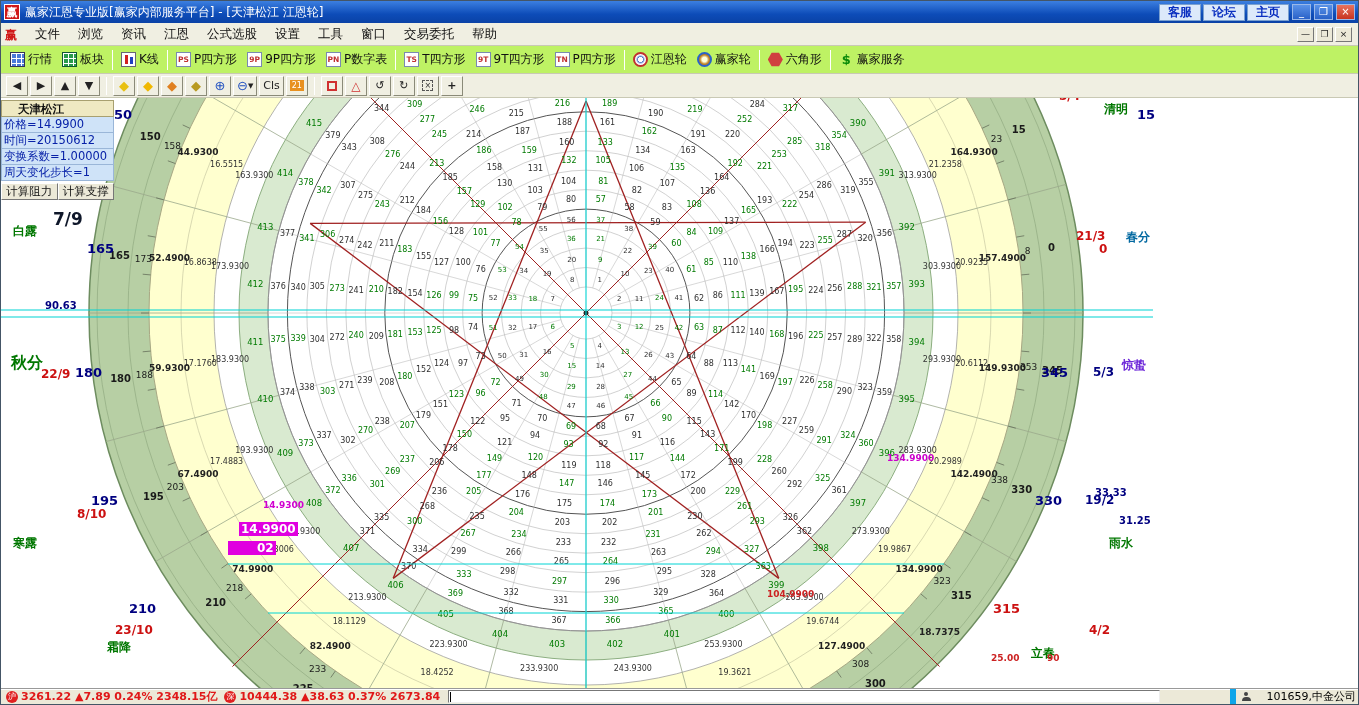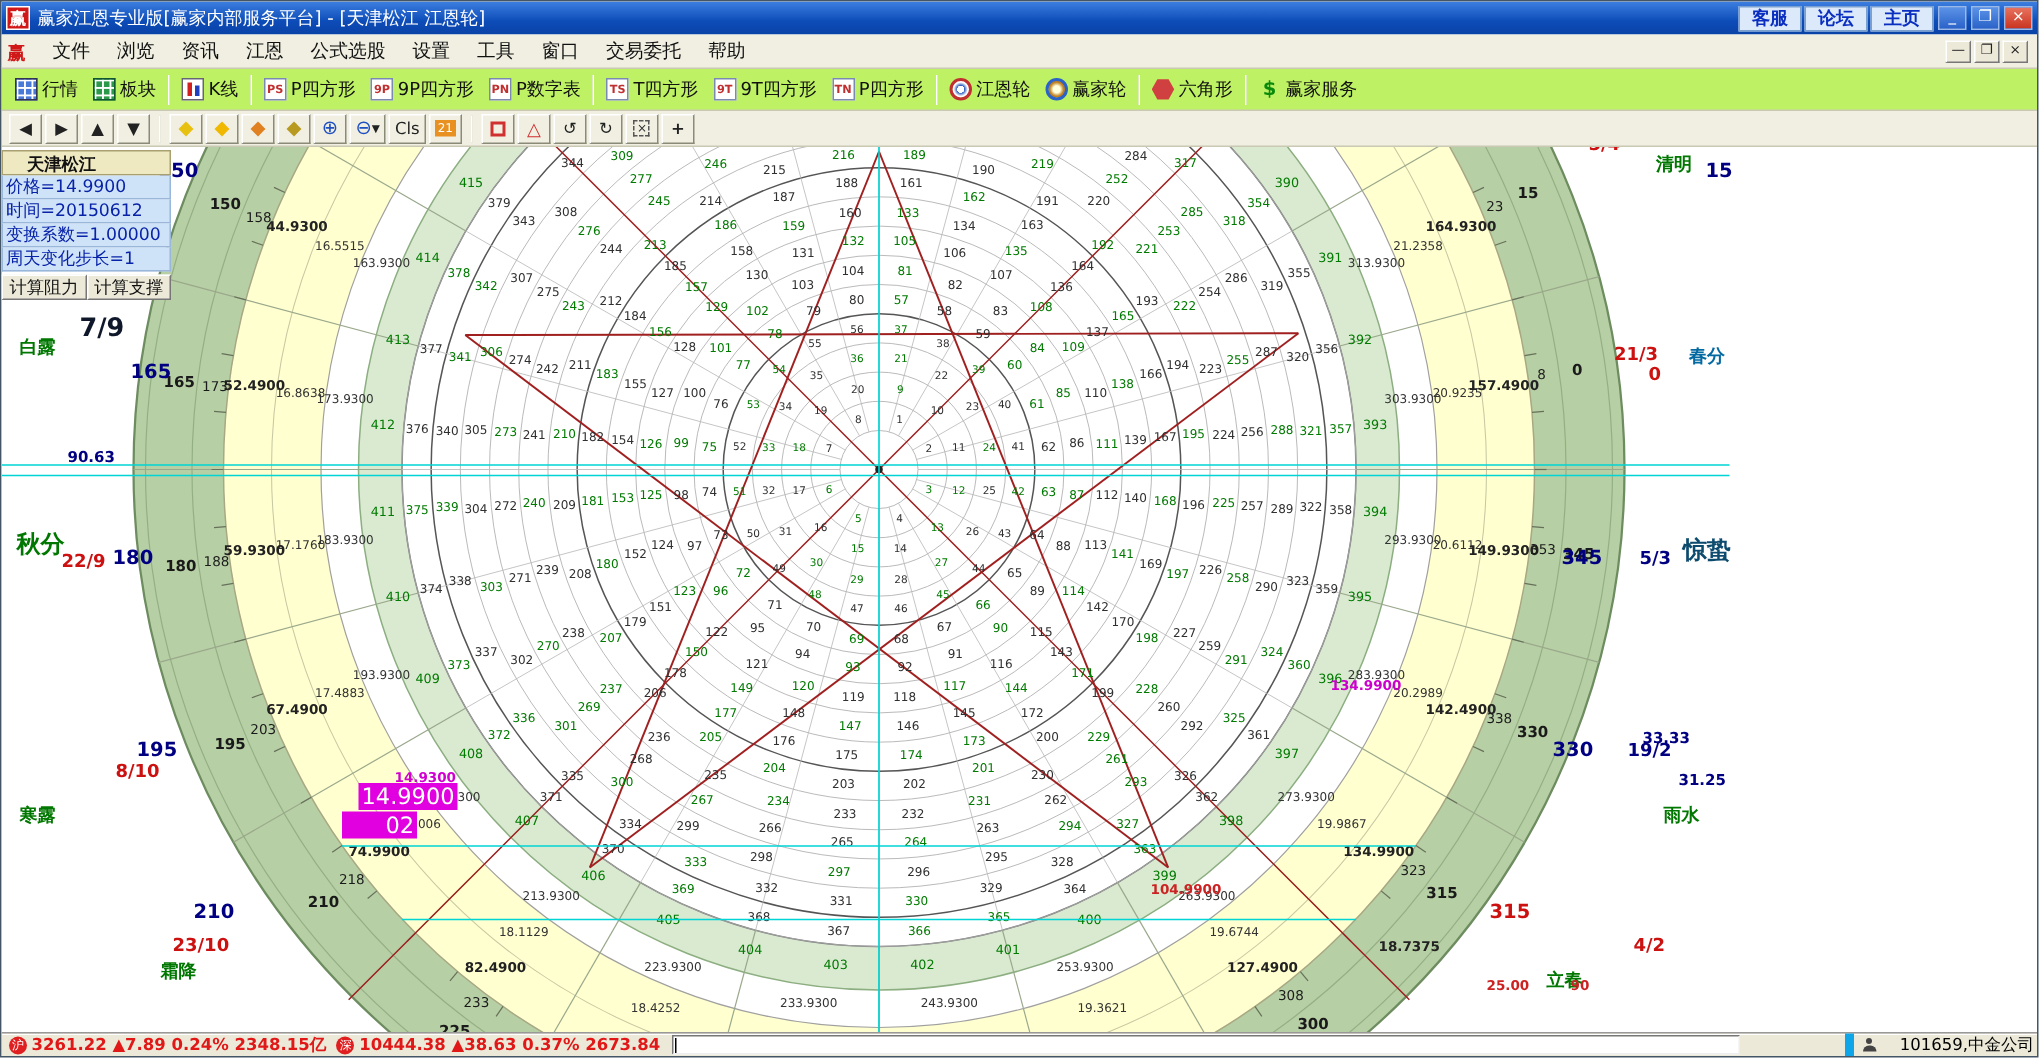--- a/index.html
+++ b/index.html
@@ -57,21 +57,21 @@
   .diam { font-size:13px; }
   .redshape { color:#d03030; font-size:12px; }
   .sqr { width:10px; height:10px; border:2px solid #d03030; }
   .dashbox { width:11px; height:11px; border:1px dashed #555; font-size:8px; line-height:9px; text-align:center; color:#333; }
 
   
   .chart { position:absolute; top:97px; left:0; right:0; bottom:16px; background:#fff; overflow:hidden; }
   .olabel { position:absolute; white-space:nowrap; font-weight:bold; }
   .hlabel { position:absolute; white-space:nowrap; font-size:9px; font-weight:bold; }
   .ptag-text { position:absolute; color:#d000d0; font-size:9px; font-weight:bold; }
-  .ptag-bg { position:absolute; background:#e000e0; color:#fff; font-size:15px; font-weight:normal; padding:0 2px; }
+  .ptag-bg { position:absolute; background:#e000e0; color:#fff; font-size:12px; font-weight:bold; padding:0 2px; }
 
   
   .panel { position:absolute; top:2px; left:0; width:113px; z-index:5; font-size:11.5px; }
   .p-name { background:#efe9c2; border:1px solid #a8a070; color:#111; height:17px; line-height:16px; padding-left:16px; font-weight:bold; }
   .p-row { background:#cfe3f8; border:1px solid #9ab6d8; border-top:none; color:#0822a8; height:16px; line-height:15px; padding-left:2px; white-space:nowrap; }
   .p-btns { display:flex; margin-top:2px; }
   .p-btn { width:68px; height:17px; background:#ece9d8; border:1px solid; border-color:#fff #777 #777 #fff;
     font-size:11.5px; text-align:center; line-height:15px; color:#111; }
 
   
@@ -968,42 +968,42 @@
       <div class="olabel" style="left: 52px; top: 111px; color: #0f172a; font-size: 17px;">7/9</div>
       <div class="olabel" style="left: 86px; top: 143px; color: rgb(0, 0, 128); font-size: 13px;">165</div>
       <div class="olabel" style="left: 1075px; top: 131px; color: rgb(204, 17, 17); font-size: 12px;">21/3</div>
       <div class="olabel" style="left: 1098px; top: 144px; color: rgb(204, 17, 17); font-size: 12px;">0</div>
       <div class="olabel" style="left: 1125px; top: 131px; color: #0369a1; font-size: 12px;">春分</div>
       <div class="olabel" style="left: 10px; top: 255px; color: rgb(0, 119, 0); font-size: 16px;">秋分</div>
       <div class="olabel" style="left: 40px; top: 269px; color: rgb(204, 17, 17); font-size: 12px;">22/9</div>
       <div class="olabel" style="left: 74px; top: 267px; color: rgb(0, 0, 128); font-size: 13px;">180</div>
       <div class="olabel" style="left: 1040px; top: 267px; color: rgb(0, 0, 128); font-size: 13px;">345</div>
       <div class="olabel" style="left: 1092px; top: 267px; color: rgb(0, 0, 128); font-size: 12px;">5/3</div>
-      <div class="olabel" style="left: 1121px; top: 259px; color: #0c4a6e; font-size: 16px;">惊蛰</div>
+      <div class="olabel" style="left: 1121px; top: 259px; color: #6d28d9; font-size: 12px;">惊蛰</div>
       <div class="olabel" style="left: 90px; top: 395px; color: rgb(0, 0, 128); font-size: 13px;">195</div>
       <div class="olabel" style="left: 76px; top: 409px; color: rgb(204, 17, 17); font-size: 12px;">8/10</div>
       <div class="olabel" style="left: 12px; top: 437px; color: rgb(0, 119, 0); font-size: 12px;">寒露</div>
       <div class="olabel" style="left: 1034px; top: 395px; color: rgb(0, 0, 128); font-size: 13px;">330</div>
       <div class="olabel" style="left: 1084px; top: 395px; color: rgb(0, 0, 128); font-size: 12px;">19/2</div>
       <div class="olabel" style="left: 1094px; top: 389px; color: rgb(0, 0, 128); font-size: 10px;">33.33</div>
       <div class="olabel" style="left: 1118px; top: 417px; color: rgb(0, 0, 128); font-size: 10px;">31.25</div>
       <div class="olabel" style="left: 1108px; top: 437px; color: rgb(0, 119, 0); font-size: 12px;">雨水</div>
       <div class="olabel" style="left: 128px; top: 503px; color: rgb(0, 0, 128); font-size: 13px;">210</div>
       <div class="olabel" style="left: 114px; top: 525px; color: rgb(204, 17, 17); font-size: 12px;">23/10</div>
       <div class="olabel" style="left: 106px; top: 541px; color: rgb(0, 119, 0); font-size: 12px;">霜降</div>
       <div class="olabel" style="left: 992px; top: 503px; color: rgb(204, 17, 17); font-size: 13px;">315</div>
       <div class="olabel" style="left: 1088px; top: 525px; color: rgb(204, 17, 17); font-size: 12px;">4/2</div>
       <div class="olabel" style="left: 1030px; top: 547px; color: rgb(0, 119, 0); font-size: 12px;">立春</div>
       <div class="olabel" style="left: 44px; top: 202px; color: rgb(0, 0, 128); font-size: 10px;">90.63</div>
       <div class="hlabel" style="left: 886px; top: 355px; color: rgb(204, 0, 204);">134.9900</div>
       <div class="hlabel" style="left: 766px; top: 491px; color: rgb(204, 34, 34);">104.9900</div>
       <div class="hlabel" style="left: 990px; top: 555px; color: rgb(204, 34, 34);">25.00</div>
       <div class="hlabel" style="left: 1046px; top: 555px; color: rgb(204, 34, 34);">90</div>
       <div class="hlabel" style="left: 918px; top: 529px; color: rgb(34, 34, 34);">18.7375</div>
-      <div class="ptag-text" style="left: 262px; top: 416px; text-align: right;">14.9300</div>
+      <div class="ptag-text" style="left: 262px; top: 402px; text-align: right;">14.9300</div>
       <div class="ptag-bg" style="left: 238px; top: 424px;">14.9900</div>
       <div class="ptag-bg" style="left: 227px; top: 443px; padding-left: 29px;">02</div>
     </div>
 
   
   <div class="panel">
     <div class="p-name">天津松江</div>
     <div class="p-row">价格=14.9900</div>
     <div class="p-row">时间=20150612</div>
     <div class="p-row">变换系数=1.00000</div>

